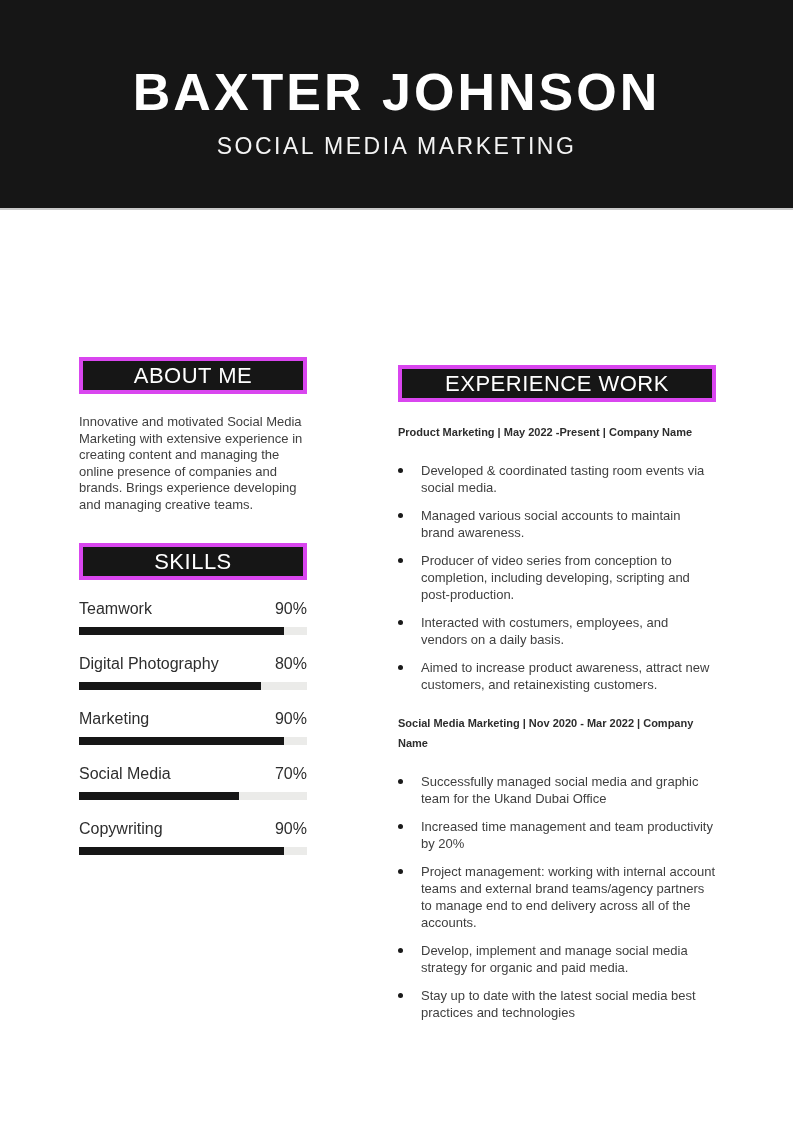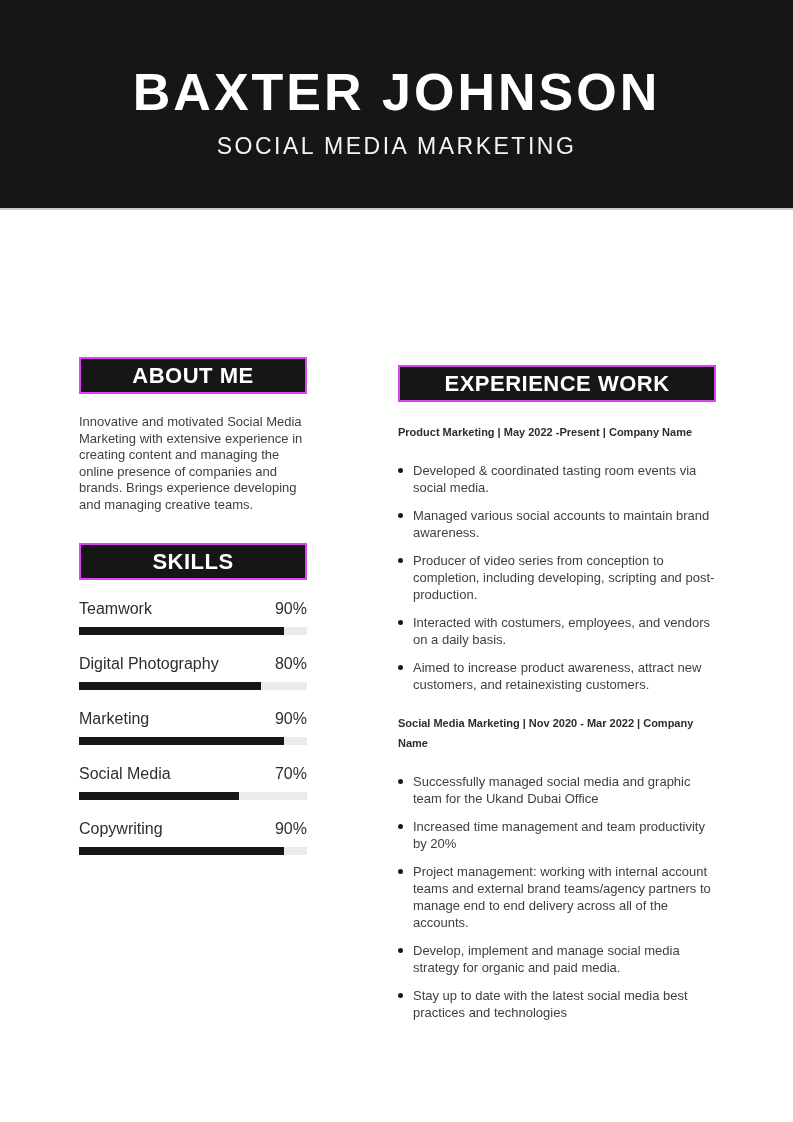--- a/index.html
+++ b/index.html
@@ -21,23 +21,23 @@
   }
   .hero-subtitle {
     color:#f4f4f4; font-size:23px; font-weight:500; letter-spacing:2.5px;
     margin-top:11px; white-space:nowrap;
   }
   
   .left-col  { position:absolute; left:79px;  top:357px; width:228px; }
   .right-col { position:absolute; left:398px; top:365px; width:318px; }
   
   .section-bar {
-    background:#161616; border:2px solid #d946ef; height:37px;
+    background:#161616; border:4px solid #d946ef; height:37px;
     display:flex; align-items:center; justify-content:center;
-    color:#ffffff; font-size:22px; font-weight:700; letter-spacing:0.5px;
+    color:#ffffff; font-size:22px; font-weight:400; letter-spacing:0.5px;
   }
   
   .about-text {
     margin-top:20px; font-size:13px; line-height:16.5px; color:#3f3f3f;
   }
   
   .skills-bar { margin-top:30px; }
   .skill { margin-top:20px; }
   .skill-head {
     display:flex; justify-content:space-between; align-items:baseline;
@@ -53,21 +53,21 @@
   }
   
   .job { margin-top:2px; }
   .job:not(:first-child) { margin-top:16px; }
   .job-heading {
     margin-top:20px; font-size:11px; font-weight:600; color:#2d2d2d;
     line-height:20px;
   }
   .bullets { list-style:none; margin-top:20px; }
   .bullets li {
-    display:flex; gap:10px; margin-bottom:11px;
+    display:flex; gap:18px; margin-bottom:11px;
     font-size:13px; line-height:17px; color:#3f3f3f;
   }
   .dot {
     flex:0 0 auto; width:5px; height:5px; border-radius:50%;
     background:#1a1a1a; margin-top:6px;
   }
 </style>
 </head>
 <body>
 

